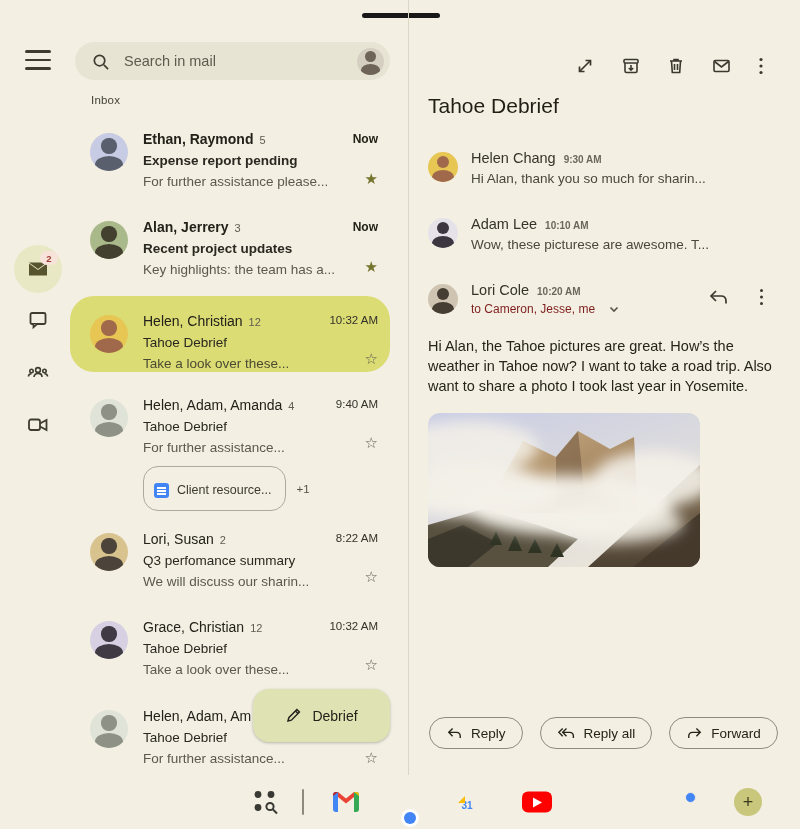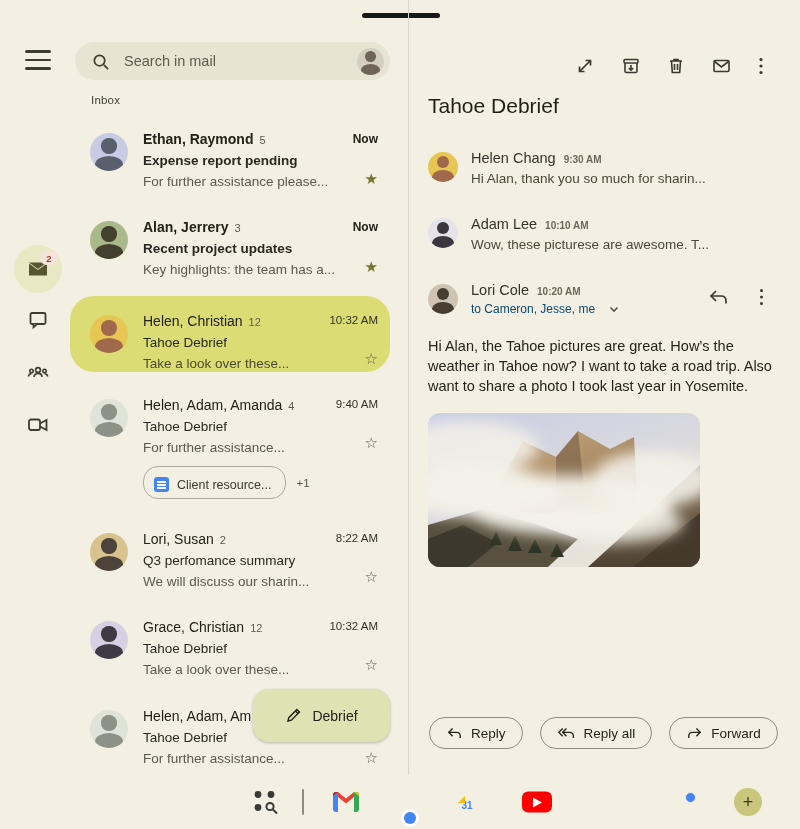--- a/index.html
+++ b/index.html
@@ -39,38 +39,38 @@
   .time{font-size:11.5px;color:#33312a;display:block}
   .time.u{font-weight:700;color:#23211a;font-size:12px}
   .star{display:block;margin-top:24px;font-size:15px;color:#5f5d52;cursor:pointer}
   .star.filled::before{content:"★";color:#76752f}
   .star.outline::before{content:"☆"}
   .row.sel{left:0;width:320px;top:296px;height:76px;background:#dbdc74;border-radius:24px}
   .row.sel .avatar{top:19px}
   .row.sel .rcol{top:17px}
   .row.sel .meta{top:18px}
   .chiprow{position:absolute;left:73px;top:69px;display:flex;align-items:center}
-  .chip{display:flex;align-items:center;height:27px;padding:4px 14px 0 10px;border:1px solid #aeaa9b;border-radius:15px;background:transparent}
+  .chip{display:flex;height:27px;padding:16px 14px 0 10px;border:1px solid #aeaa9b;border-radius:15px;background:transparent}
   .docicon{width:15px;height:15px;border-radius:3px;background:#4285f4;margin-right:8px;position:relative}
   .docicon::before{content:"";position:absolute;left:3px;top:4px;width:9px;height:1.6px;background:#fff;box-shadow:0 3px 0 #fff,0 6px 0 #fff}
   .chiptext{font-size:12.5px;color:#3c3a30}
   .chipextra{font-size:11.5px;color:#55534a;margin-left:10px}
   .compose{position:absolute;left:253px;top:689px;width:137px;height:53px;background:#dfe3b3;border-radius:16px;display:flex;align-items:center;justify-content:center;gap:10px;box-shadow:0 1px 3px rgba(0,0,0,.25);cursor:pointer;z-index:5}
   .compose .lbl{font-size:14px;font-weight:500;color:#23211a}
   
   .rpanel{position:absolute;left:408px;top:0;width:392px;height:775px;border-left:1px solid #dbd7c7;box-sizing:border-box}
   .rtoolbar{position:absolute;right:36px;top:56px;display:flex;align-items:center;gap:26px}
   .rtoolbar .tbtn{cursor:pointer;display:flex}
   .rtitle{position:absolute;left:19px;top:94px;font-size:21px;color:#201e15}
   .msg{position:absolute;left:19px;right:24px}
   .msg .avatar{position:absolute;left:0;top:2px;width:30px;height:30px}
   .mhead{margin-left:43px;font-size:14.5px;color:#35332a;font-weight:500}
   .mtime{font-size:10px;color:#6b6859;font-weight:700;margin-left:8px}
   .mprev{margin-left:43px;margin-top:5px;font-size:13.5px;color:#4a4839;white-space:nowrap;overflow:hidden}
-  .msub{margin-left:43px;margin-top:4px;font-size:12px;color:#0c4a6e;display:flex;align-items:center;gap:14px}
+  .msub{margin-left:43px;margin-top:4px;font-size:12px;color:#7f1d1d;display:flex;align-items:center;gap:14px}
   .msgactions{position:absolute;right:36px;top:288px;display:flex;gap:30px;align-items:center}
   .mbody{position:absolute;left:19px;top:336px;width:344px;font-size:14.5px;line-height:20px;color:#26241a}
   .photo{position:absolute;left:19px;top:413px;width:272px;height:154px;border-radius:12px;overflow:hidden;cursor:pointer}
   .actions{position:absolute;left:20px;top:717px;display:flex;gap:17px}
   .pillbtn{height:32px;border:1px solid #8f8c7e;border-radius:16px;background:transparent;display:flex;align-items:center;gap:8px;padding:0 16px;font-size:13.5px;color:#26241a;cursor:pointer;font-family:"Liberation Sans",sans-serif}
   
   .taskbar{position:absolute;left:0;top:775px;width:800px;height:54px}
   .tb{position:absolute;top:50%;transform:translateY(-50%);cursor:pointer}
   .tbdivider{position:absolute;left:302px;top:14px;width:2px;height:26px;background:#8e8b7d;border-radius:1px}
   .ytb{width:30px;height:21px;background:#f00;border-radius:6px;display:flex;align-items:center;justify-content:center}

